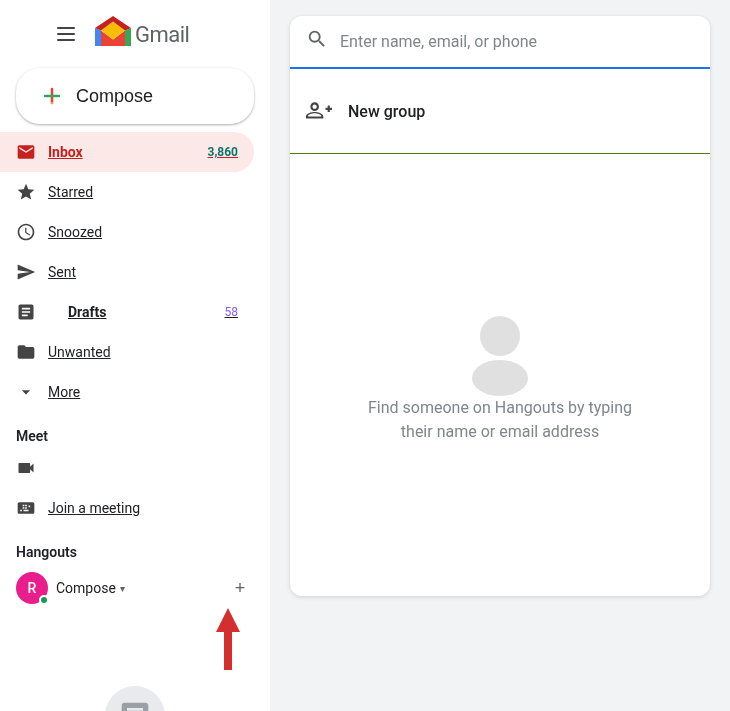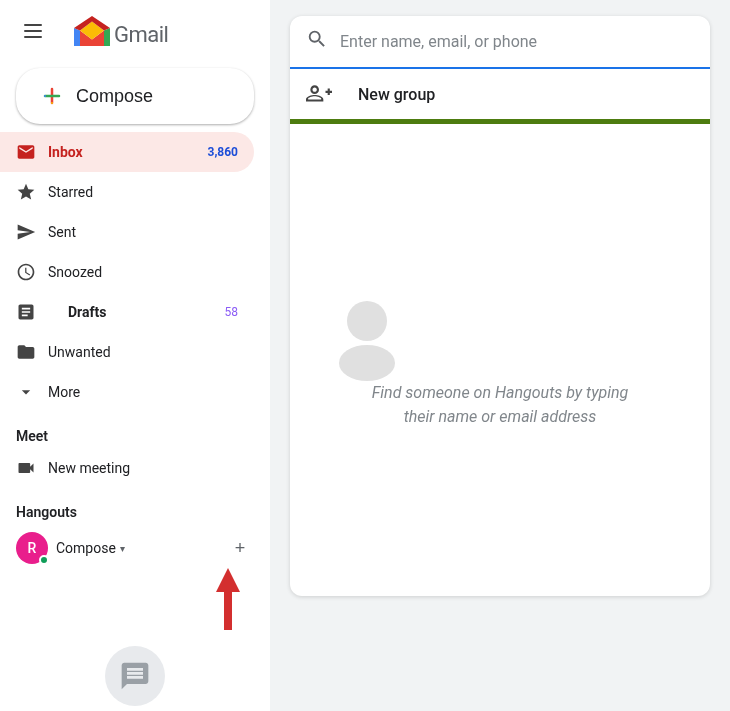--- a/index.html
+++ b/index.html
@@ -17,22 +17,24 @@
       width: 270px;
       background: #fff;
       height: 100%;
       display: flex;
       flex-direction: column;
       padding-top: 8px;
     }
 
     .sidebar-header {
       display: flex;
+      align-items: center;
       padding: 8px 16px 12px 16px;
-      gap: 24px;
+      gap: 12px;
+      margin-left: 33px;
     }
 
     .hamburger-icon {
       cursor: pointer;
       display: flex;
       flex-direction: column;
       gap: 4px;
       padding: 8px;
       border-radius: 50%;
     }
@@ -95,20 +97,21 @@
       align-items: center;
       padding: 0 16px 0 16px;
       height: 40px;
       border-radius: 0 20px 20px 0;
       margin-right: 16px;
       cursor: pointer;
       font-size: 14px;
       color: #202124;
       position: relative;
       gap: 12px;
+      text-decoration: underline;
     }
     .nav-item.active {
       background: #fce8e6;
       font-weight: 700;
       color: #c5221f;
     }
     .nav-item.active .nav-icon { color: #c5221f; }
 
     .nav-icon {
       width: 20px;
@@ -121,21 +124,21 @@
       font-size: 16px;
     }
 
     .nav-label {
       flex: 1;
       font-size: 14px;
     }
 
     .nav-badge {
       font-size: 12px;
-      color: #1d4ed8;
+      color: #0f766e;
       font-weight: 700;
       margin-left: auto;
     }
 
     .nav-badge.normal {
       color: #8b5cf6;
       font-weight: 400;
     }
 
     .section-header {
@@ -269,46 +272,46 @@
       color: #202124;
       flex: 1;
       background: transparent;
       font-family: inherit;
     }
     .search-input::placeholder { color: #80868b; }
 
     .new-group-row {
       display: flex;
       align-items: center;
-      padding: 12px 16px;
-      gap: 26px;
+      padding: 29px 16px;
+      gap: 16px;
       cursor: pointer;
-      border-bottom: 5px solid #4d7c0f;
+      border-bottom: 1px solid #4d7c0f;
     }
 
     .new-group-icon {
       color: #444;
       font-size: 22px;
       display: flex;
       align-items: center;
     }
 
     .new-group-label {
       font-size: 16px;
       color: #202124;
       font-weight: 500;
     }
 
     .empty-state {
       flex: 1;
       display: flex;
       flex-direction: column;
+      align-items: center;
       justify-content: center;
       padding: 40px 32px;
-      font-style: italic;
     }
 
     .empty-state-text {
       font-size: 16px;
       color: #80868b;
       text-align: center;
       line-height: 1.5;
     }
   </style>
 </head>
@@ -366,33 +369,33 @@
         <svg width="20" height="20" viewBox="0 0 24 24" fill="currentColor">
             <path d="M12 17.27L18.18 21l-1.64-7.03L22 9.24l-7.19-.61L12 2 9.19 8.63 2 9.24l5.46 4.73L5.82 21z"></path>
           </svg>
       </span>
       <span class="nav-label">Starred</span>
     </li>
 
     <li class="nav-item">
       <span class="nav-icon">
         <svg width="20" height="20" viewBox="0 0 24 24" fill="currentColor">
+            <path d="M11.99 2C6.47 2 2 6.48 2 12s4.47 10 9.99 10C17.52 22 22 17.52 22 12S17.52 2 11.99 2zM12 20c-4.42 0-8-3.58-8-8s3.58-8 8-8 8 3.58 8 8-3.58 8-8 8zm.5-13H11v6l5.25 3.15.75-1.23-4.5-2.67V7z"></path>
+          </svg>
+      </span>
+      <span class="nav-label">Snoozed</span>
+    </li>
+
+    <li class="nav-item">
+      <span class="nav-icon">
+        <svg width="20" height="20" viewBox="0 0 24 24" fill="currentColor">
             <path d="M2.01 21L23 12 2.01 3 2 10l15 2-15 2z"></path>
           </svg>
       </span>
       <span class="nav-label">Sent</span>
-    </li>
-
-    <li class="nav-item">
-      <span class="nav-icon">
-        <svg width="20" height="20" viewBox="0 0 24 24" fill="currentColor">
-            <path d="M11.99 2C6.47 2 2 6.48 2 12s4.47 10 9.99 10C17.52 22 22 17.52 22 12S17.52 2 11.99 2zM12 20c-4.42 0-8-3.58-8-8s3.58-8 8-8 8 3.58 8 8-3.58 8-8 8zm.5-13H11v6l5.25 3.15.75-1.23-4.5-2.67V7z"></path>
-          </svg>
-      </span>
-      <span class="nav-label">Snoozed</span>
     </li>
 
     <li class="nav-item">
       <span class="nav-icon">
         <svg width="20" height="20" viewBox="0 0 24 24" fill="currentColor">
             <path d="M19 3H5c-1.1 0-2 .9-2 2v14c0 1.1.9 2 2 2h14c1.1 0 2-.9 2-2V5c0-1.1-.9-2-2-2zm-5 14H7v-2h7v2zm3-4H7v-2h10v2zm0-4H7V7h10v2z"></path>
           </svg>
       </span>
       <span class="nav-label" style="font-weight:700;padding-left:20px;">Drafts</span>
       <span class="nav-badge normal">58</span>
@@ -419,21 +422,28 @@
 
   <div class="section-header">Meet</div>
 
   <ul class="nav-list">
     <li class="nav-item">
       <span class="nav-icon">
         <svg width="20" height="20" viewBox="0 0 24 24" fill="currentColor">
             <path d="M17 10.5V7c0-.55-.45-1-1-1H4c-.55 0-1 .45-1 1v10c0 .55.45 1 1 1h12c.55 0 1-.45 1-1v-3.5l4 4v-11l-4 4z"></path>
           </svg>
       </span>
-      <span class="nav-label">New meeting</span>
+    </li>
+    <li class="nav-item">
+      <span class="nav-icon">
+        <svg width="20" height="20" viewBox="0 0 24 24" fill="currentColor">
+            <path d="M20 5H4c-1.1 0-1.99.9-1.99 2L2 17c0 1.1.9 2 2 2h16c1.1 0 2-.9 2-2V7c0-1.1-.9-2-2-2zm-9 3h2v2h-2V8zm0 3h2v2h-2v-2zM8 8h2v2H8V8zm0 3h2v2H8v-2zm-1 5H5v-2h2v2zm8 0H9v-2h6v2zm2-5h-2v-2h2v2zm0-3h-2V8h2v2z"></path>
+          </svg>
+      </span>
+      <span class="nav-label">Join a meeting</span>
     </li>
   </ul>
 
   <div class="section-header">Hangouts</div>
 
   <div class="hangouts-section" style="position:relative;">
     <div class="hangouts-user">
       <div class="avatar-r">
         <span>R</span>
         <div class="online-dot"></div>

